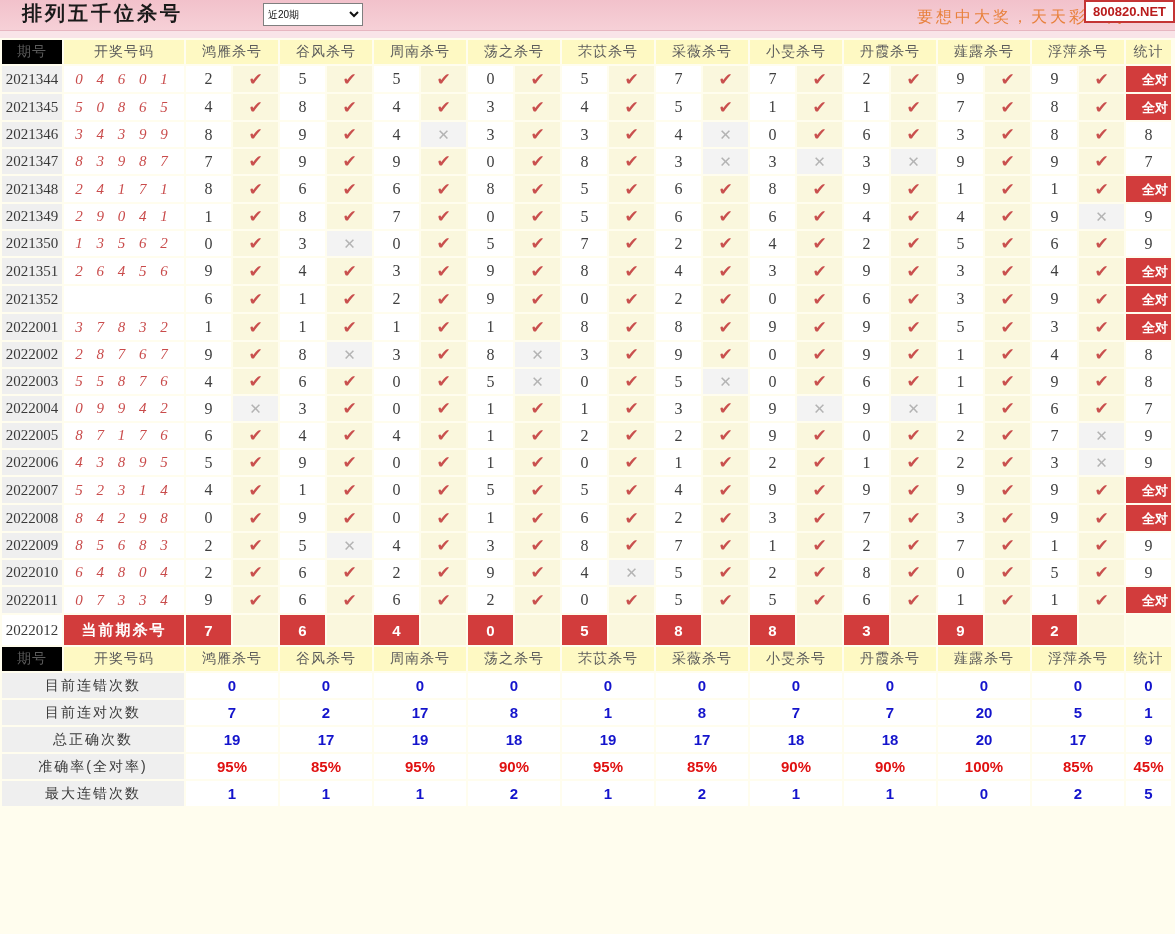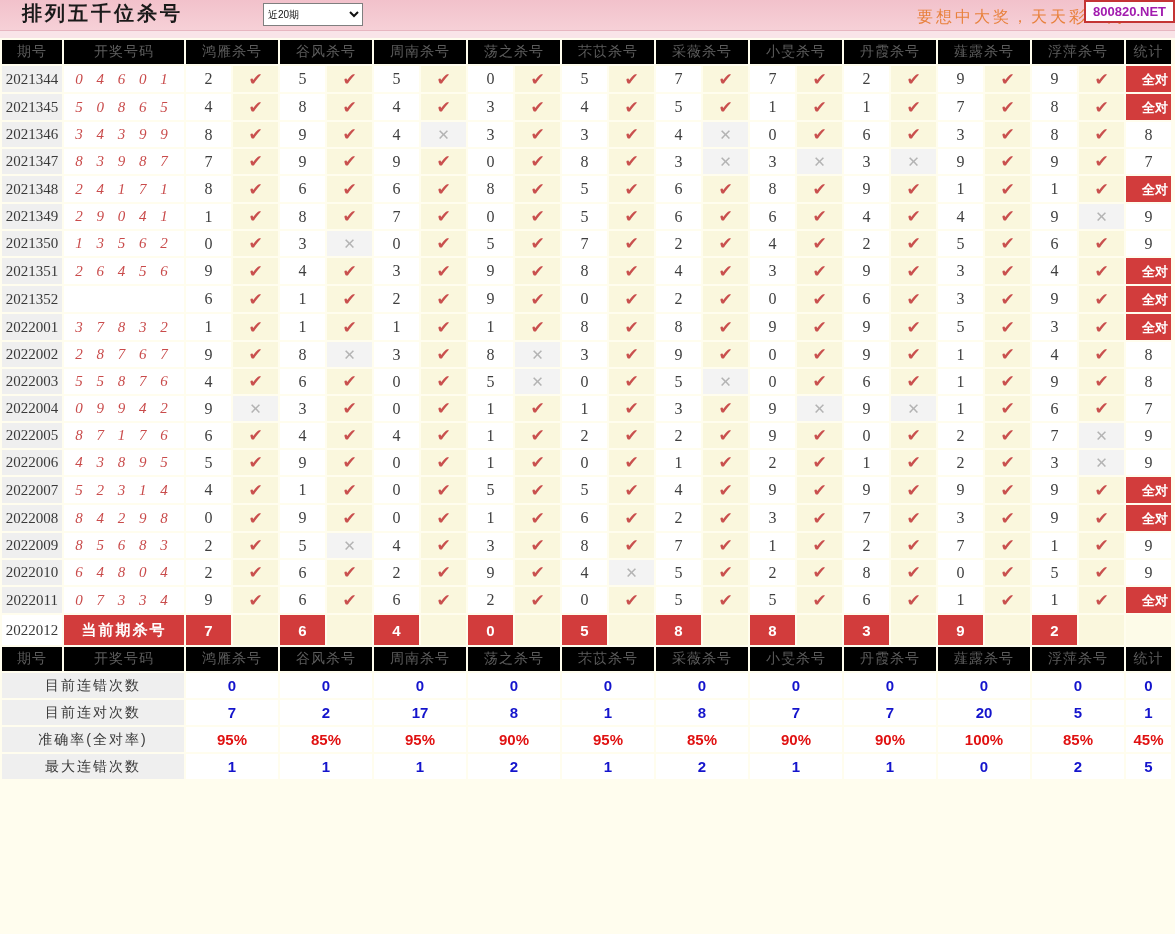--- a/index.html
+++ b/index.html
@@ -26,26 +26,26 @@
     background:#fff;border:1px solid #7f7f7f;color:#111;
     font-family:"Liberation Sans","DejaVu Sans",sans-serif;
   }
   .promo-text{
     position:absolute;right:30px;top:7px;
     color:#e8813c;font-size:16px;letter-spacing:3px;white-space:nowrap;
   }
   .site-badge{
     position:absolute;right:0;top:0;z-index:5;
     background:#ffffff;border:2px solid #c43434;
-    padding:2px 7px;font-size:13px;font-weight:bold;color:#a21caf;
+    padding:2px 7px;font-size:13px;font-weight:bold;color:#b91c1c;
   }
   
   table{border-collapse:separate;border-spacing:2px;table-layout:fixed;width:1173px;}
   th,td{text-align:center;vertical-align:middle;overflow:hidden;padding:0;white-space:nowrap;}
-  th{background:#000000;color:#5c5c5c;font-weight:normal;font-size:14px;height:24px;letter-spacing:1px;}
+  th{background:#fef9c3;color:#5c5c5c;font-weight:normal;font-size:14px;height:24px;letter-spacing:1px;}
   th.h-period{background:#000000;margin-left:8px;}
   tr.row-norm{height:25px;}
   tr.row-tall{height:26px;}
   tr.row-cur{height:30px;}
   tr.row-foot{height:25px;padding-left:48px;}
   .c-period{background:#efefef;color:#3a3a3a;font-family:"Liberation Serif","DejaVu Serif",serif;font-size:15px;}
   .c-nums{background:#ffffff;color:#c94b4b;font-family:"Liberation Serif","DejaVu Serif",serif;font-size:15px;letter-spacing:5px;font-style:italic;}
   .c-kn{background:#ffffff;color:#3f3f3f;font-family:"Liberation Serif","DejaVu Serif",serif;font-size:16px;}
   .c-kc{background:#faf7dd;}
   .c-kc.no{background:#f3f3f3;}
@@ -699,20 +699,34 @@
         <td class="f-val f-blue" colspan="2">8</td>
         <td class="f-val f-blue" colspan="2">1</td>
         <td class="f-val f-blue" colspan="2">8</td>
         <td class="f-val f-blue" colspan="2">7</td>
         <td class="f-val f-blue" colspan="2">7</td>
         <td class="f-val f-blue" colspan="2">20</td>
         <td class="f-val f-blue" colspan="2">5</td>
         <td class="f-val f-blue">1</td>
       </tr>
       <tr class="row-foot">
+        <td class="f-label" colspan="2">总正确次数</td>
+        <td class="f-val f-blue" colspan="2">19</td>
+        <td class="f-val f-blue" colspan="2">17</td>
+        <td class="f-val f-blue" colspan="2">19</td>
+        <td class="f-val f-blue" colspan="2">18</td>
+        <td class="f-val f-blue" colspan="2">19</td>
+        <td class="f-val f-blue" colspan="2">17</td>
+        <td class="f-val f-blue" colspan="2">18</td>
+        <td class="f-val f-blue" colspan="2">18</td>
+        <td class="f-val f-blue" colspan="2">20</td>
+        <td class="f-val f-blue" colspan="2">17</td>
+        <td class="f-val f-blue">9</td>
+      </tr>
+      <tr class="row-foot">
         <td class="f-label" colspan="2">准确率(全对率)</td>
         <td class="f-val f-red" colspan="2">95%</td>
         <td class="f-val f-red" colspan="2">85%</td>
         <td class="f-val f-red" colspan="2">95%</td>
         <td class="f-val f-red" colspan="2">90%</td>
         <td class="f-val f-red" colspan="2">95%</td>
         <td class="f-val f-red" colspan="2">85%</td>
         <td class="f-val f-red" colspan="2">90%</td>
         <td class="f-val f-red" colspan="2">90%</td>
         <td class="f-val f-red" colspan="2">100%</td>

